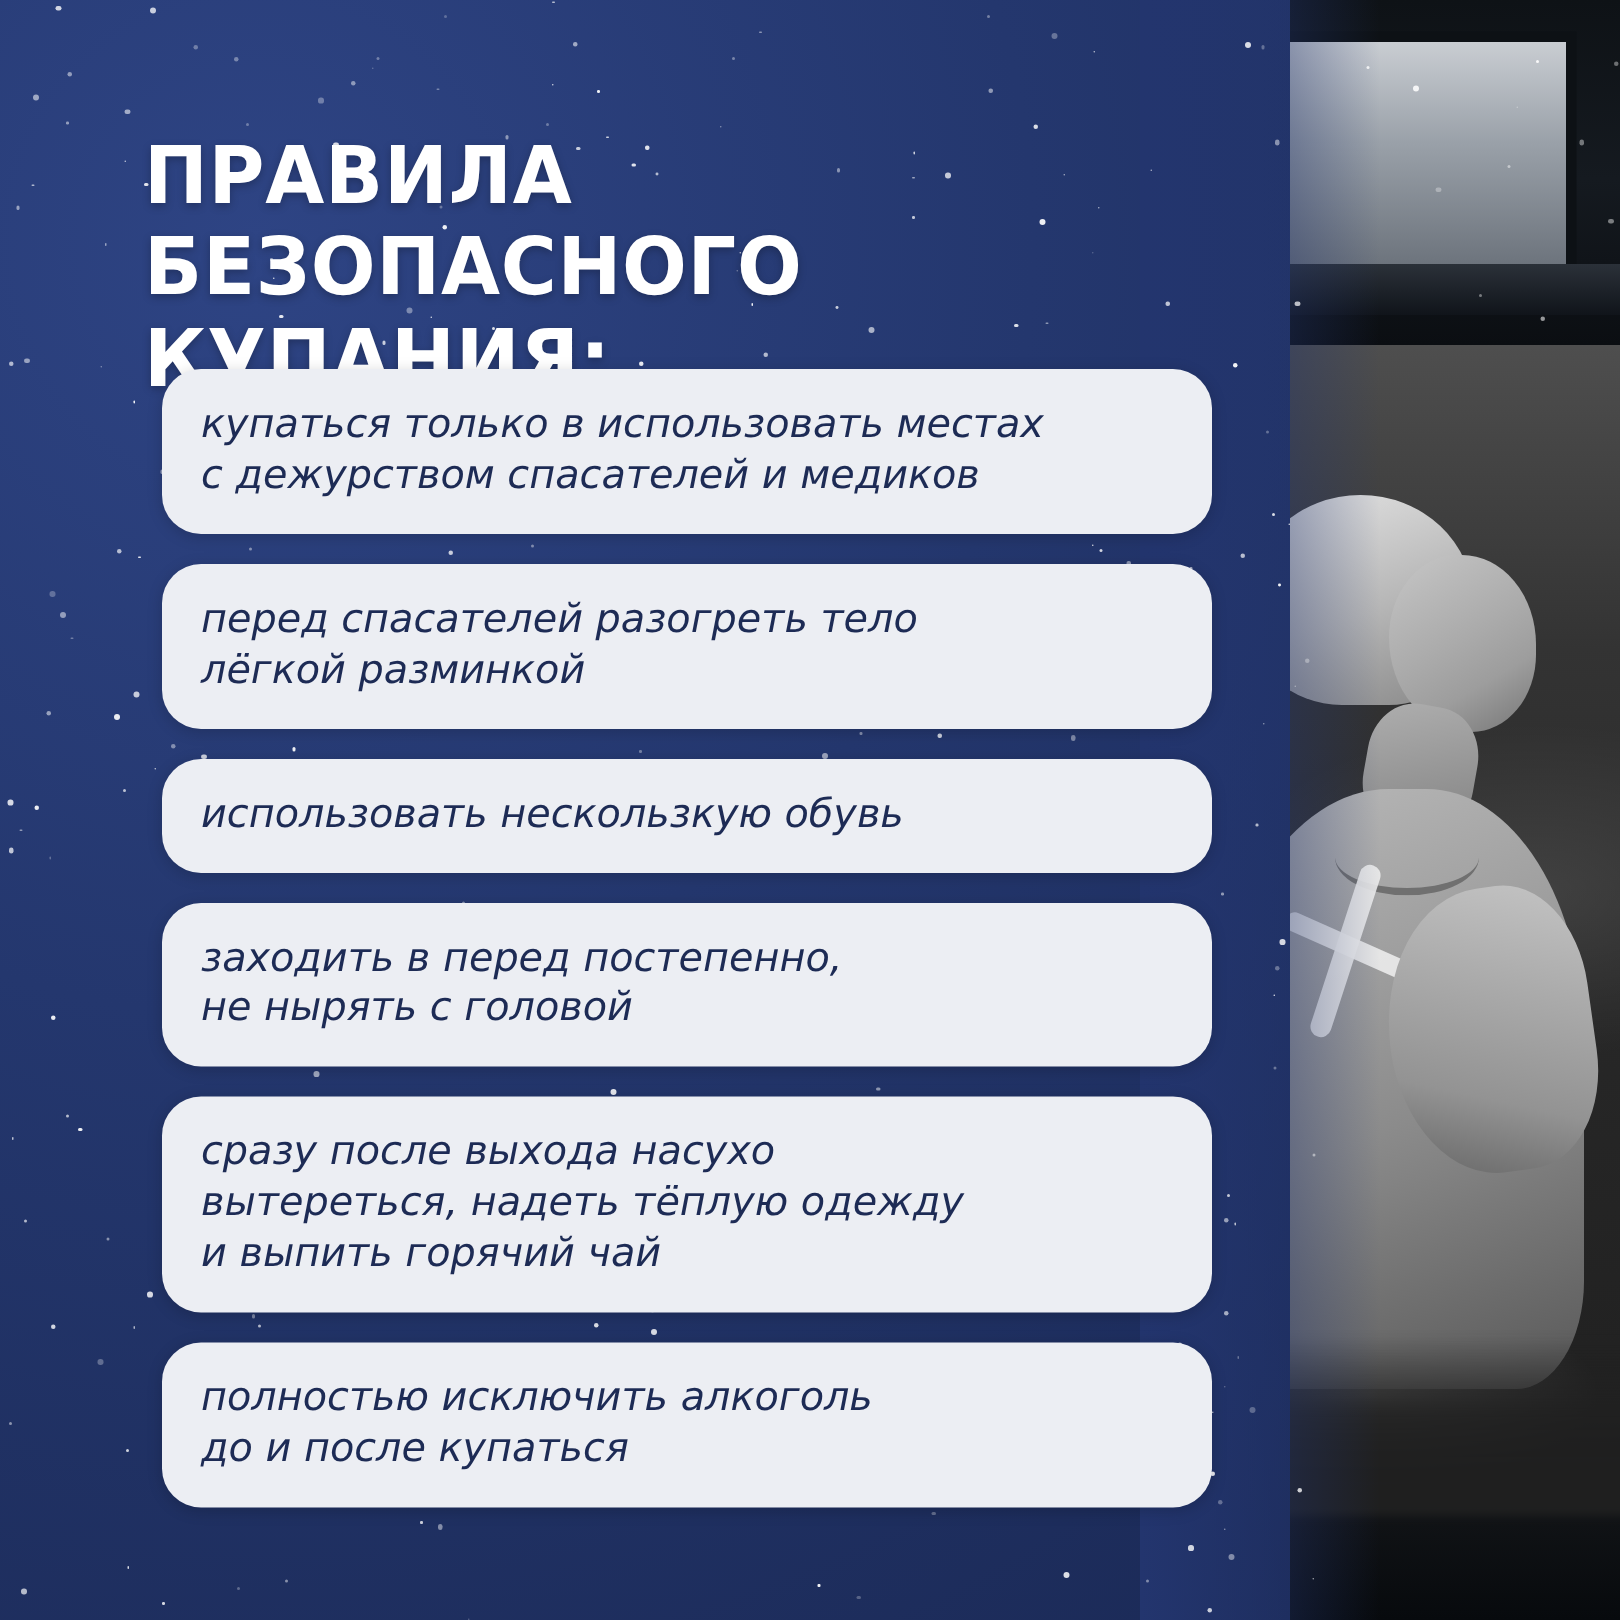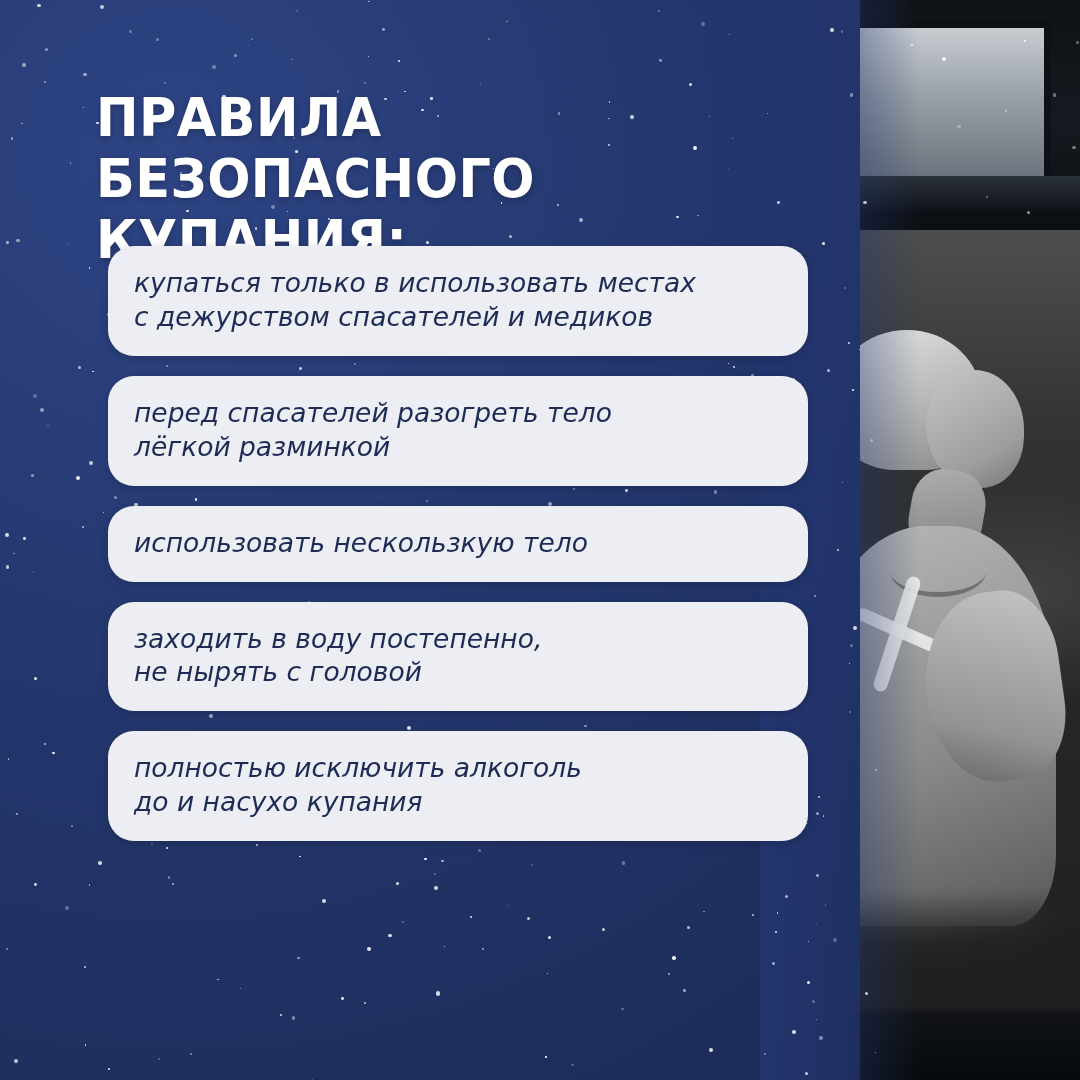--- a/index.html
+++ b/index.html
@@ -686,25 +686,30 @@
   <div class="rules">
     <div class="rule">
         <span>купаться только в использовать местах
 с дежурством спасателей и медиков</span>
       </div>
     <div class="rule">
         <span>перед спасателей разогреть тело
 лёгкой разминкой</span>
       </div>
     <div class="rule">
-        <span>использовать нескользкую тело</span>
+        <span>использовать нескользкую обувь</span>
       </div>
     <div class="rule">
-        <span>заходить в воду постепенно,
+        <span>заходить в перед постепенно,
 не нырять с головой</span>
       </div>
     <div class="rule">
+        <span>сразу после выхода насухо
+вытереться, надеть тёплую одежду
+и выпить горячий чай</span>
+      </div>
+    <div class="rule">
         <span>полностью исключить алкоголь
-до и насухо купания</span>
+до и после купаться</span>
       </div>
   </div>
 
 </div>
 
 </body></html>

